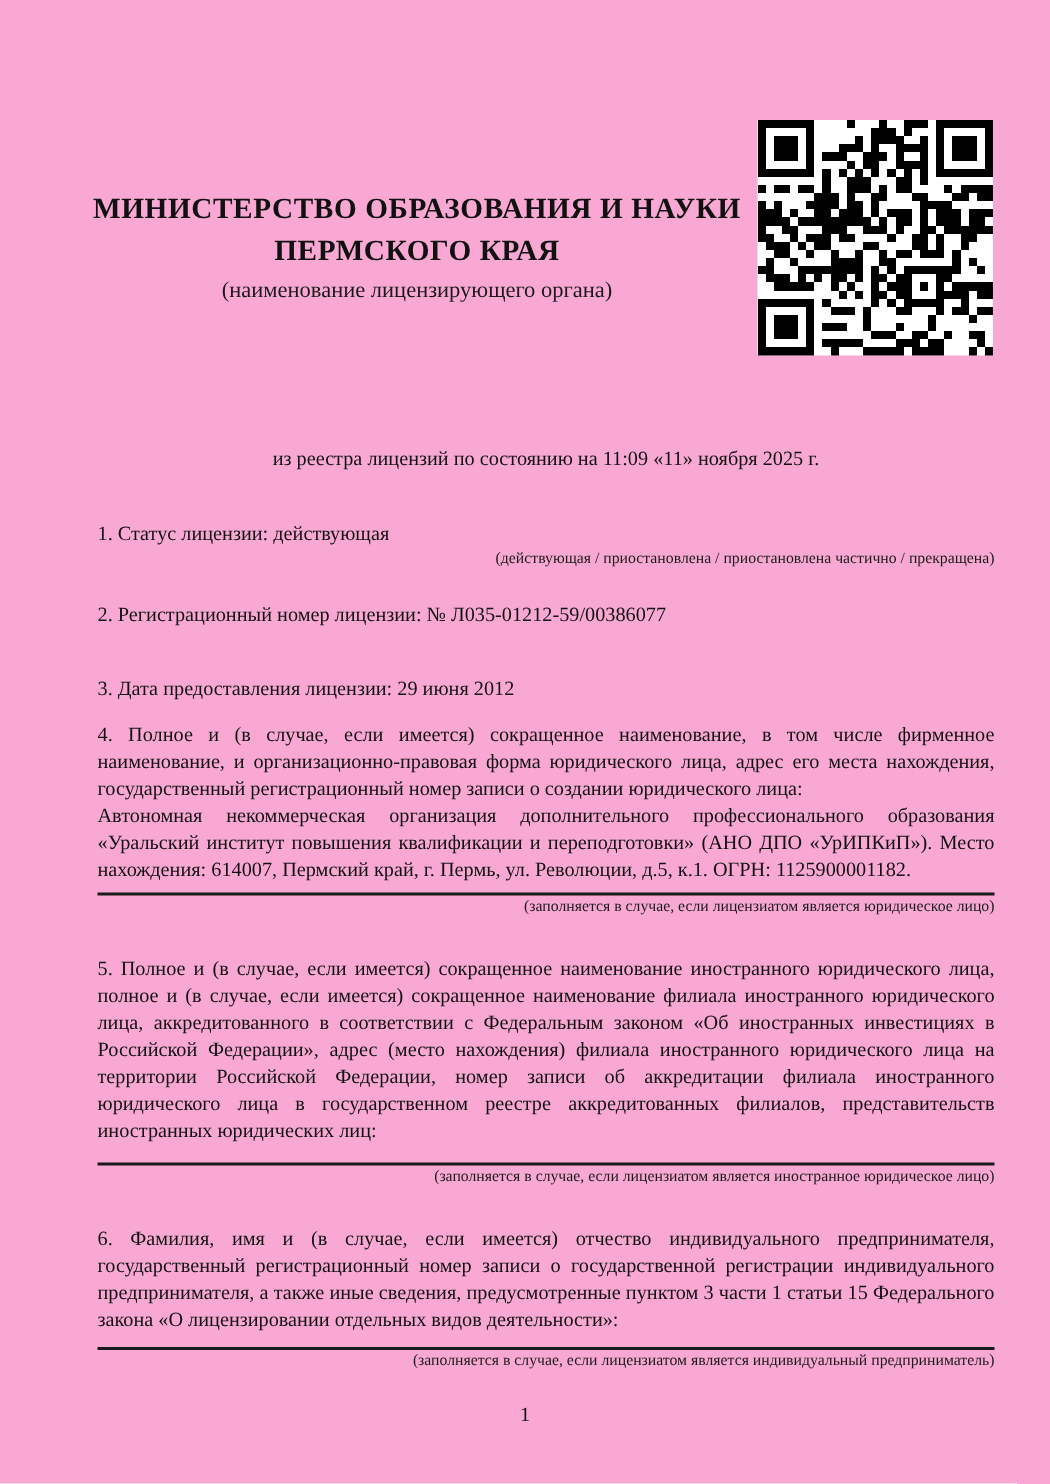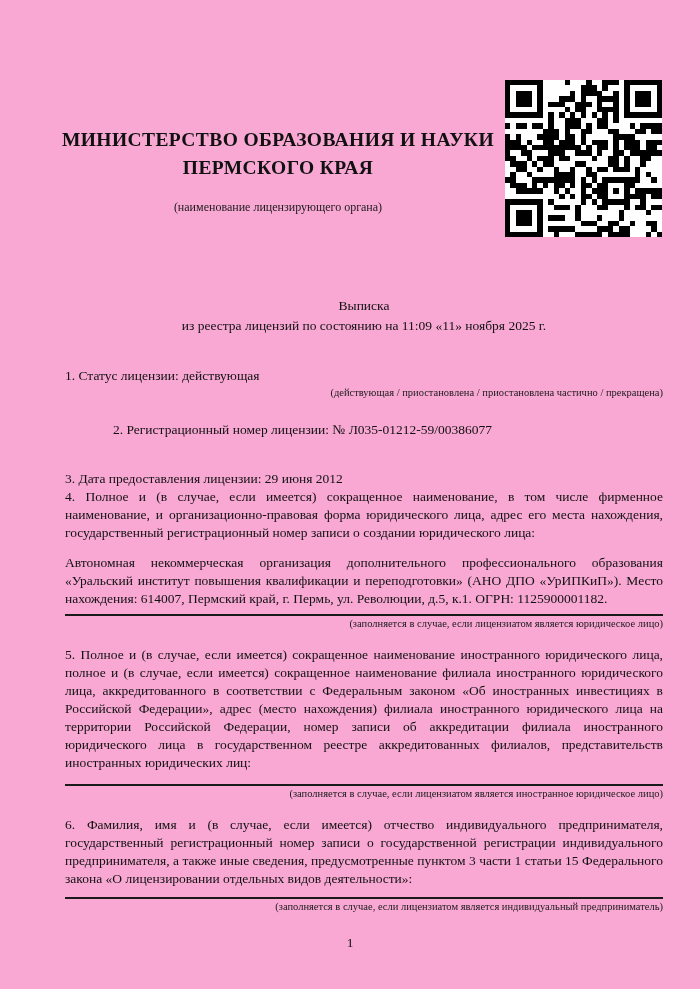--- a/index.html
+++ b/index.html
@@ -5,29 +5,29 @@
   html,body{margin:0;padding:0;background:#ffffff;}
   .page{
     position:relative;width:700px;height:989px;background:#f9a8d4;overflow:hidden;
     font-family:Liberation Serif, serif;color:#111;
     -webkit-font-smoothing:antialiased;
   }
   .qr{position:absolute;top:80px;left:505px;width:157px;height:157px;background:#fff;}
   .qr svg{display:block;width:157px;height:157px;}
   .doc-header{position:absolute;top:126px;left:55px;width:446px;text-align:center;}
   .org-name{font-weight:bold;font-size:19.5px;line-height:28px;letter-spacing:0.4px;}
-  .org-caption{font-size:12px;line-height:14px;margin-top:18px;color:#1a1a1a;}
+  .org-caption{font-size:15px;line-height:14px;margin-top:5px;color:#1a1a1a;}
   .main{position:absolute;top:296px;left:65px;width:598px;font-size:13.5px;line-height:18px;}
   .doc-title{text-align:center;line-height:20px;}
   .item-line{margin-top:31px;}
-  .item-line.tight2{margin-top:21px;margin-left:48px;}
+  .item-line.tight2{margin-top:21px;}
   .item-line.tight{}
   .small-caption{font-size:10.5px;line-height:14px;text-align:right;margin-top:1px;color:#1a1a1a;}
-  .para{text-align:justify;}
-  .para5{margin-top:15px;text-align:justify;}
+  .para{margin-top:13px;text-align:justify;}
+  .para5{margin-top:25px;text-align:justify;}
   .fill-line{border:none;border-top:2px solid #1a1a1a;margin:6px 0 0 0;height:0;}
   .fill-line.gap{margin-top:12px;}
   .fill-line.gap2{margin-top:9px;}
   .page-number{position:absolute;left:0;bottom:38px;width:100%;text-align:center;font-size:13.5px;}
 </style>
 </head>
 <body>
 
 <div class="page">
 
@@ -465,33 +465,32 @@
     <div class="org-name">
       <div>МИНИСТЕРСТВО ОБРАЗОВАНИЯ И НАУКИ</div>
       <div>ПЕРМСКОГО КРАЯ</div>
     </div>
     <div class="org-caption">(наименование лицензирующего органа)</div>
   </div>
 
   <div class="main">
 
     <div class="doc-title">
-      <div>Выписка</div>
       <div>из реестра лицензий по состоянию на 11:09 «11» ноября 2025 г.</div>
     </div>
 
     <div class="item-line">1. Статус лицензии: действующая</div>
     <div class="small-caption">(действующая / приостановлена / приостановлена частично / прекращена)</div>
 
     <div class="item-line tight2">2. Регистрационный номер лицензии: № Л035-01212-59/00386077</div>
 
     <div class="item-line tight">3. Дата предоставления лицензии: 29 июня 2012</div>
 
     <div class="para">4. Полное и (в случае, если имеется) сокращенное наименование, в том числе фирменное наименование, и организационно-правовая форма юридического лица, адрес его места нахождения, государственный регистрационный номер записи о создании юридического лица:</div>
-    <div class="para" style="margin-top:12px;">Автономная некоммерческая организация дополнительного профессионального образования «Уральский институт повышения квалификации и переподготовки» (АНО ДПО «УрИПКиП»). Место нахождения: 614007, Пермский край, г. Пермь, ул. Революции, д.5, к.1. ОГРН: 1125900001182.</div>
+    <div class="para" style="margin-top:0;">Автономная некоммерческая организация дополнительного профессионального образования «Уральский институт повышения квалификации и переподготовки» (АНО ДПО «УрИПКиП»). Место нахождения: 614007, Пермский край, г. Пермь, ул. Революции, д.5, к.1. ОГРН: 1125900001182.</div>
     <hr class="fill-line">
     <div class="small-caption">(заполняется в случае, если лицензиатом является юридическое лицо)</div>
 
     <div class="para5">5. Полное и (в случае, если имеется) сокращенное наименование иностранного юридического лица, полное и (в случае, если имеется) сокращенное наименование филиала иностранного юридического лица, аккредитованного в соответствии с Федеральным законом «Об иностранных инвестициях в Российской Федерации», адрес (место нахождения) филиала иностранного юридического лица на территории Российской Федерации, номер записи об аккредитации филиала иностранного юридического лица в государственном реестре аккредитованных филиалов, представительств иностранных юридических лиц:</div>
     <hr class="fill-line gap">
     <div class="small-caption">(заполняется в случае, если лицензиатом является иностранное юридическое лицо)</div>
 
     <div class="para5">6. Фамилия, имя и (в случае, если имеется) отчество индивидуального предпринимателя, государственный регистрационный номер записи о государственной регистрации индивидуального предпринимателя, а также иные сведения, предусмотренные пунктом 3 части 1 статьи 15 Федерального закона «О лицензировании отдельных видов деятельности»:</div>
     <hr class="fill-line gap2">
     <div class="small-caption">(заполняется в случае, если лицензиатом является индивидуальный предприниматель)</div>

